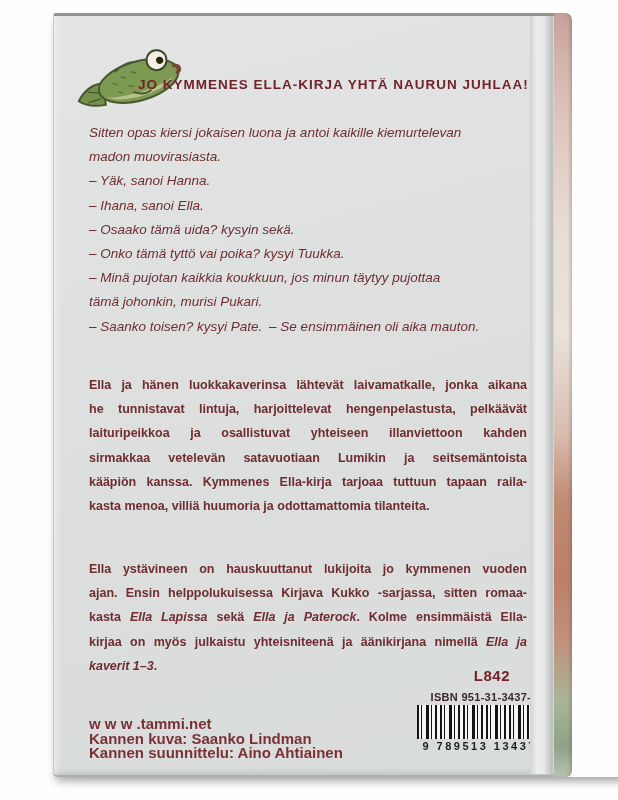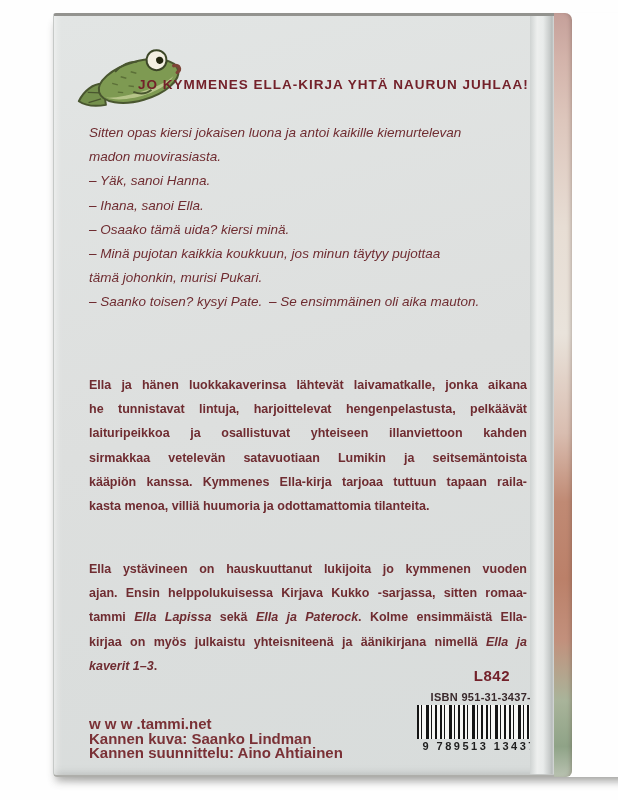--- a/index.html
+++ b/index.html
@@ -128,39 +128,40 @@
         </g>
       </svg>
 
       <div class="headline">JO KYMMENES ELLA-KIRJA YHTÄ NAURUN JUHLAA!</div>
 
       <div class="textblock excerpt">
           <div class="line">Sitten opas kiersi jokaisen luona ja antoi kaikille kiemurtelevan</div>
           <div class="line">madon muovirasiasta.</div>
           <div class="line">– Yäk, sanoi Hanna.</div>
           <div class="line">– Ihana, sanoi Ella.</div>
-          <div class="line">– Osaako tämä uida? kiersi minä.</div>
+          <div class="line">– Osaako tämä uida? kysyin sekä.</div>
+          <div class="line">– Onko tämä tyttö vai poika? kysyi Tuukka.</div>
           <div class="line">– Minä pujotan kaikkia koukkuun, jos minun täytyy pujottaa</div>
           <div class="line">tämä johonkin, murisi Pukari.</div>
           <div class="line">– Saanko toisen? kysyi Pate. – Se ensimmäinen oli aika mauton.</div>
         </div>
 
       <div class="textblock jpara desc">
           <div class="line"><span>Ella ja hänen luokkakaverinsa lähtevät laivamatkalle, jonka aikana</span></div>
           <div class="line"><span>he tunnistavat lintuja, harjoittelevat hengenpelastusta, pelkäävät</span></div>
           <div class="line"><span>laituripeikkoa ja osallistuvat yhteiseen illanviettoon kahden</span></div>
           <div class="line"><span>sirmakkaa vetelevän satavuotiaan Lumikin ja seitsemäntoista</span></div>
           <div class="line"><span>kääpiön kanssa. Kymmenes Ella-kirja tarjoaa tuttuun tapaan raila-</span></div>
           <div class="line"><span>kasta menoa, villiä huumoria ja odottamattomia tilanteita.</span></div>
         </div>
 
       <div class="textblock jpara hist">
           <div class="line"><span>Ella ystävineen on hauskuuttanut lukijoita jo kymmenen vuoden</span></div>
           <div class="line"><span>ajan. Ensin helppolukuisessa Kirjava Kukko -sarjassa, sitten romaa-</span></div>
-          <div class="line"><span>tammi </span><span class="it">Ella Lapissa</span><span> sekä </span><span class="it">Ella ja Paterock</span><span>. Kolme ensimmäistä Ella-</span></div>
+          <div class="line"><span>kasta </span><span class="it">Ella Lapissa</span><span> sekä </span><span class="it">Ella ja Paterock</span><span>. Kolme ensimmäistä Ella-</span></div>
           <div class="line"><span>kirjaa on myös julkaistu yhteisniteenä ja äänikirjana nimellä </span><span class="it">Ella ja</span></div>
           <div class="line"><span class="it">kaverit 1–3</span><span>.</span></div>
         </div>
 
       <div class="code">L842</div>
 
       <div class="isbn-block">
         <div class="isbn-label">ISBN 951-31-3437-7</div>
         <div class="barcode"></div>
         <div class="barcode-digits">9 789513 134372</div>

